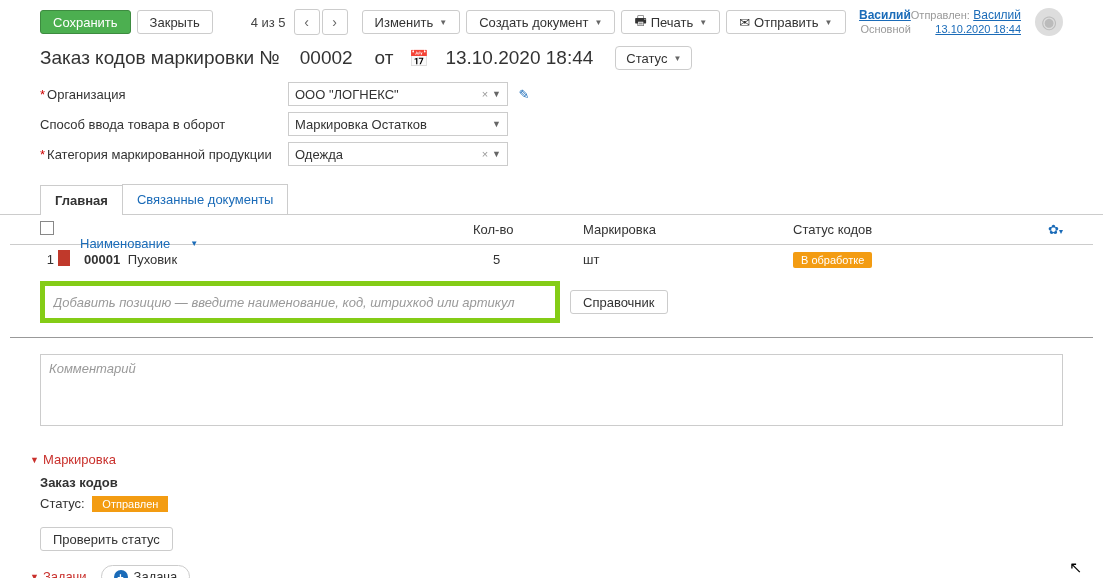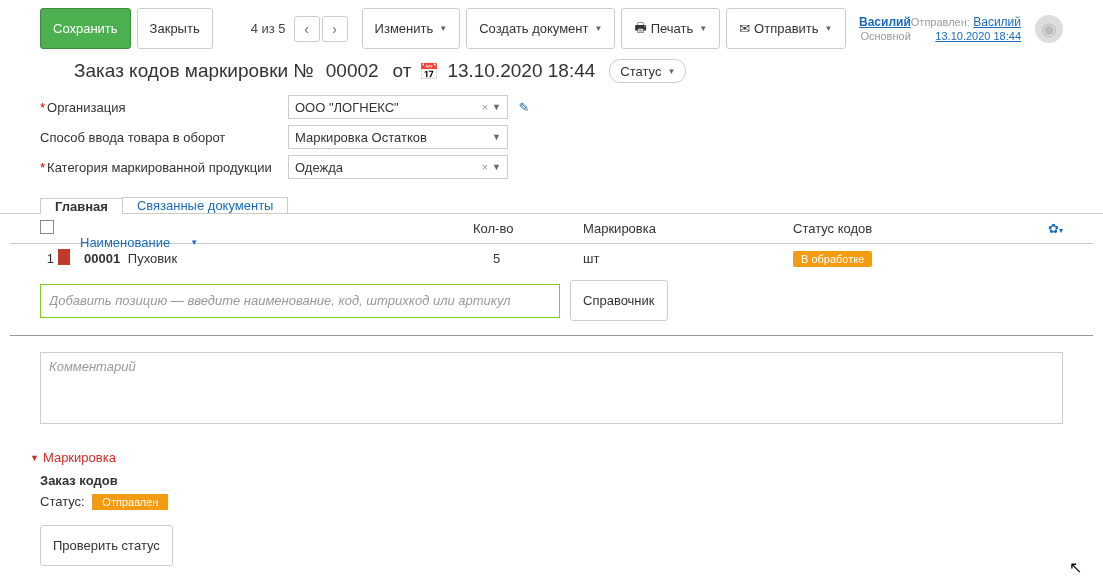--- a/index.html
+++ b/index.html
@@ -11,21 +11,21 @@
     width: 1103px;
   }
   .toolbar {
     display: flex;
     align-items: center;
     padding: 8px 40px 4px 40px;
   }
   .btn {
     display: inline-flex;
     align-items: center;
-    height: 41px;
+    height: 24px;
     padding: 0 12px;
     border: 1px solid #ccc;
     border-radius: 3px;
     background: #fff;
     font-size: 13px;
     cursor: pointer;
     color: #333;
     margin-right: 6px;
   }
   .btn.primary {
@@ -64,30 +64,29 @@
     margin-left:8px;
     color:#bbb;
     font-size:18px;
   }
   .header-user { display:flex; align-items:flex-start; gap:6px;}
   .cols { display:flex; }
   .title-row {
     padding: 6px 40px 10px 40px;
     display:flex;
     align-items:center;
-    gap:8px;
+    gap:16px;
     font-size:19px;
     color:#333;
-    margin-left:34px;
   }
   .title-row .date-icon { color:#1a6bb8; font-size:16px;}
   .status-btn {
     height:24px;
     border:1px solid #ccc;
-    border-radius:11px;
+    border-radius:4px;
     padding:4px 10px;
     display:inline-flex;
     align-items:center;
     font-size:13px;
     cursor:pointer;
     margin-left:6px;
   }
   .form-block { padding: 2px 40px 12px 40px; }
   .form-row { display:flex; align-items:center; margin-bottom:6px; }
   .form-label {
@@ -113,21 +112,21 @@
     width:20px;height:20px;
     display:inline-flex;align-items:center;justify-content:center;
     margin-left:6px;color:#1a6bb8;cursor:pointer;font-size:13px;
   }
   .tabs {
     padding: 0 40px;
     border-bottom:1px solid #ccc;
     display:flex;
   }
   .tab {
-    padding:0 14px;
+    padding:7px 14px;
     border:1px solid #ccc;
     border-bottom:none;
     margin-right:-1px;
     font-size:13px;
     cursor:pointer;
     background:#fff;
   }
   .tab.active { font-weight:bold; position:relative; top:1px; background:#fff;}
   .tab.inactive { color:#1a6bb8;}
   .table-area {
@@ -174,21 +173,21 @@
   .cell-gear { width:30px;}
   .add-row {
     padding:8px 30px 14px 30px;
     display:flex;
     align-items:center;
     gap:10px;
   }
   .add-input {
     width:520px;
     height:26px;
-    border:1px solid #84cc16;
+    border:5px solid #84cc16;
     padding:16px 8px;
     font-size:13px;
     color:#333;
     font-style:italic;
   }
   .add-input::placeholder { color:#999; font-style:italic;}
   .comment-box {
     margin:16px 40px 8px 40px;
     border:1px solid #ccc;
     height:72px;

